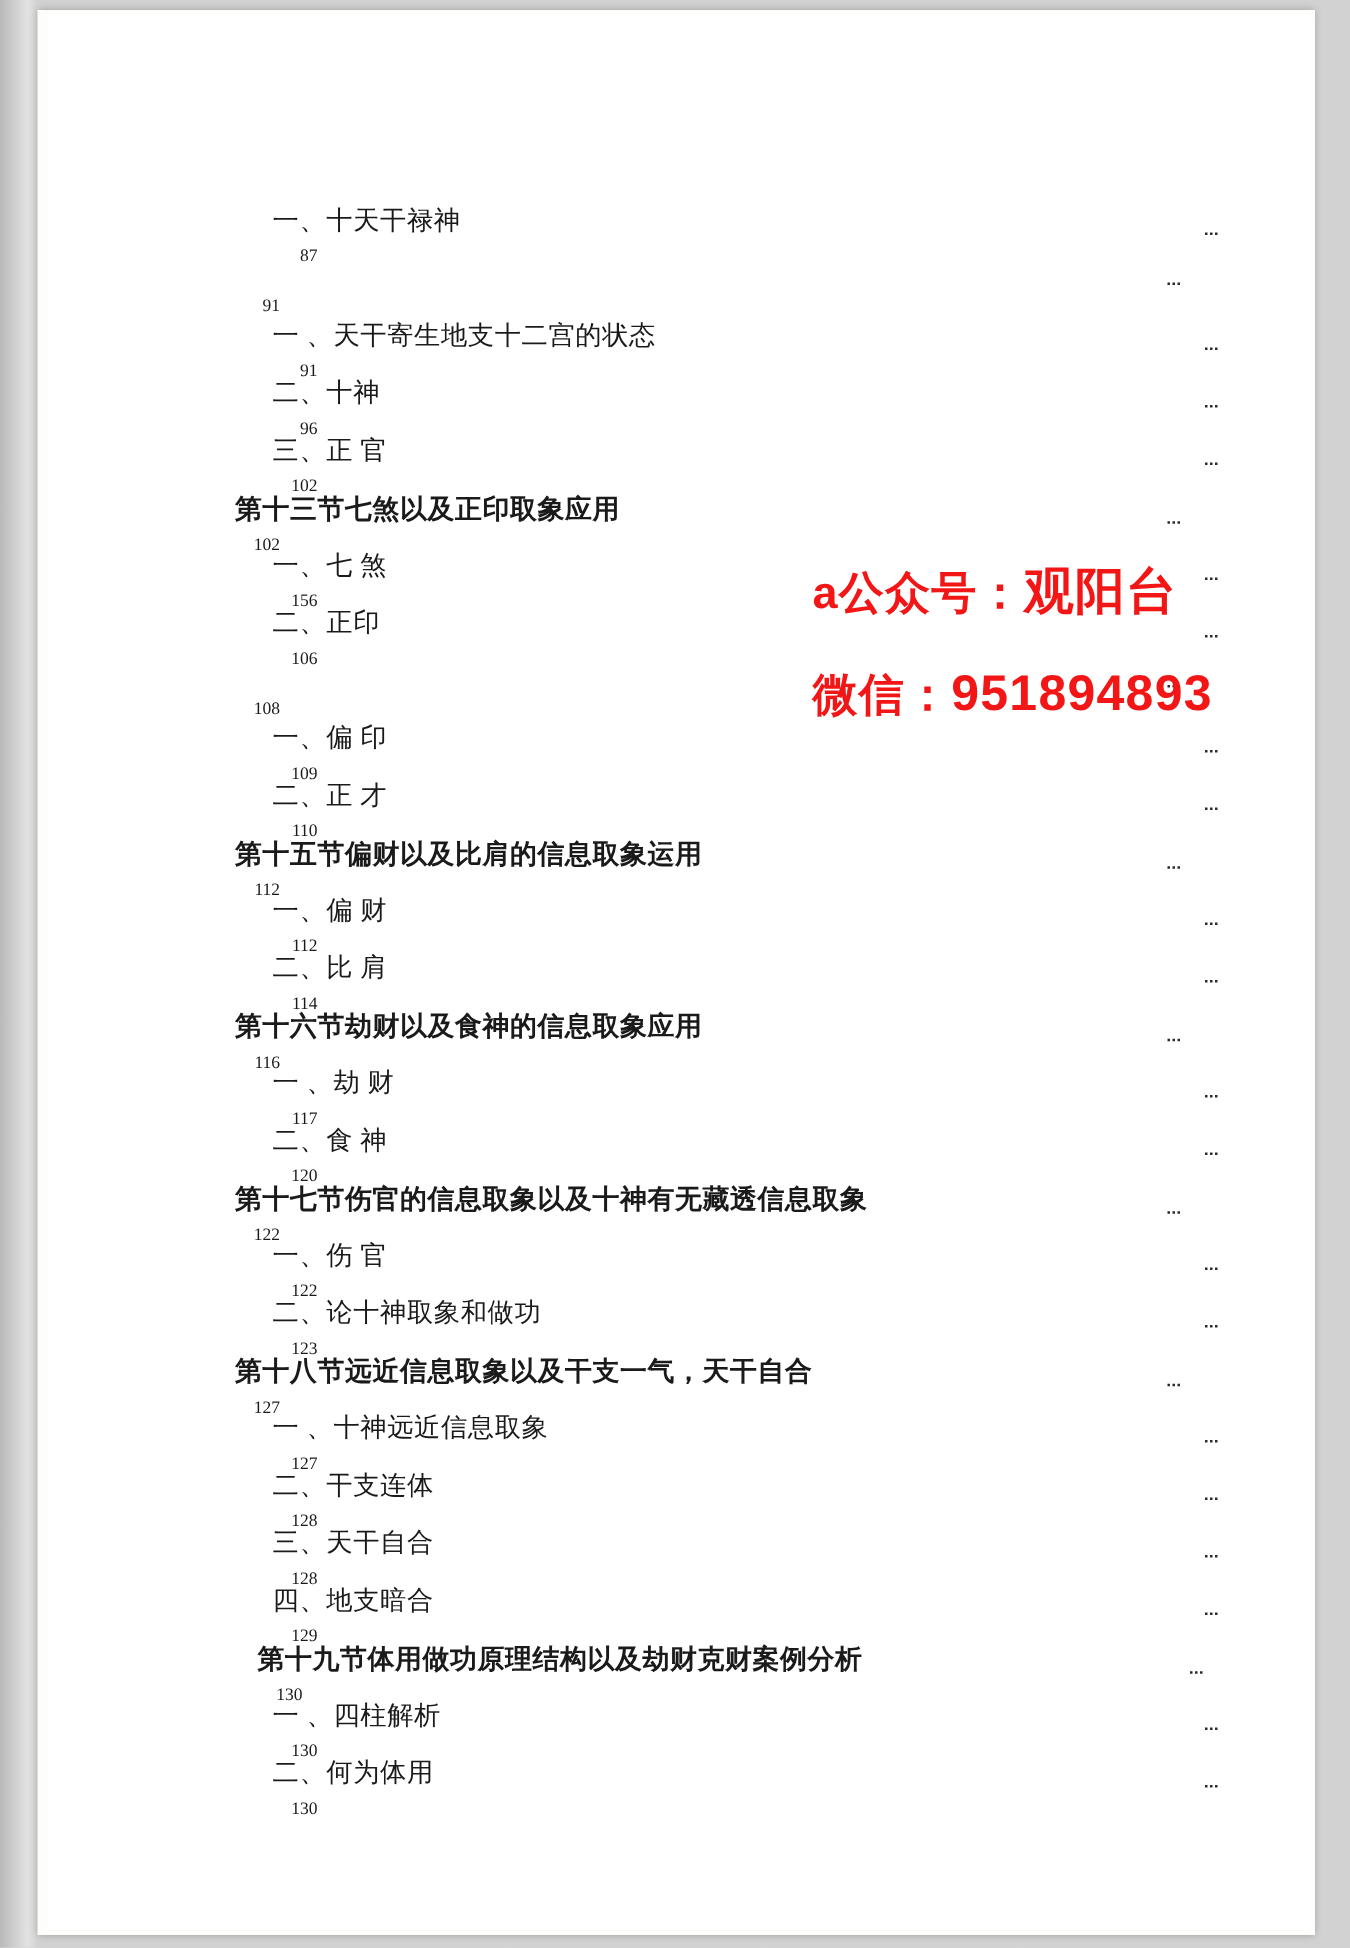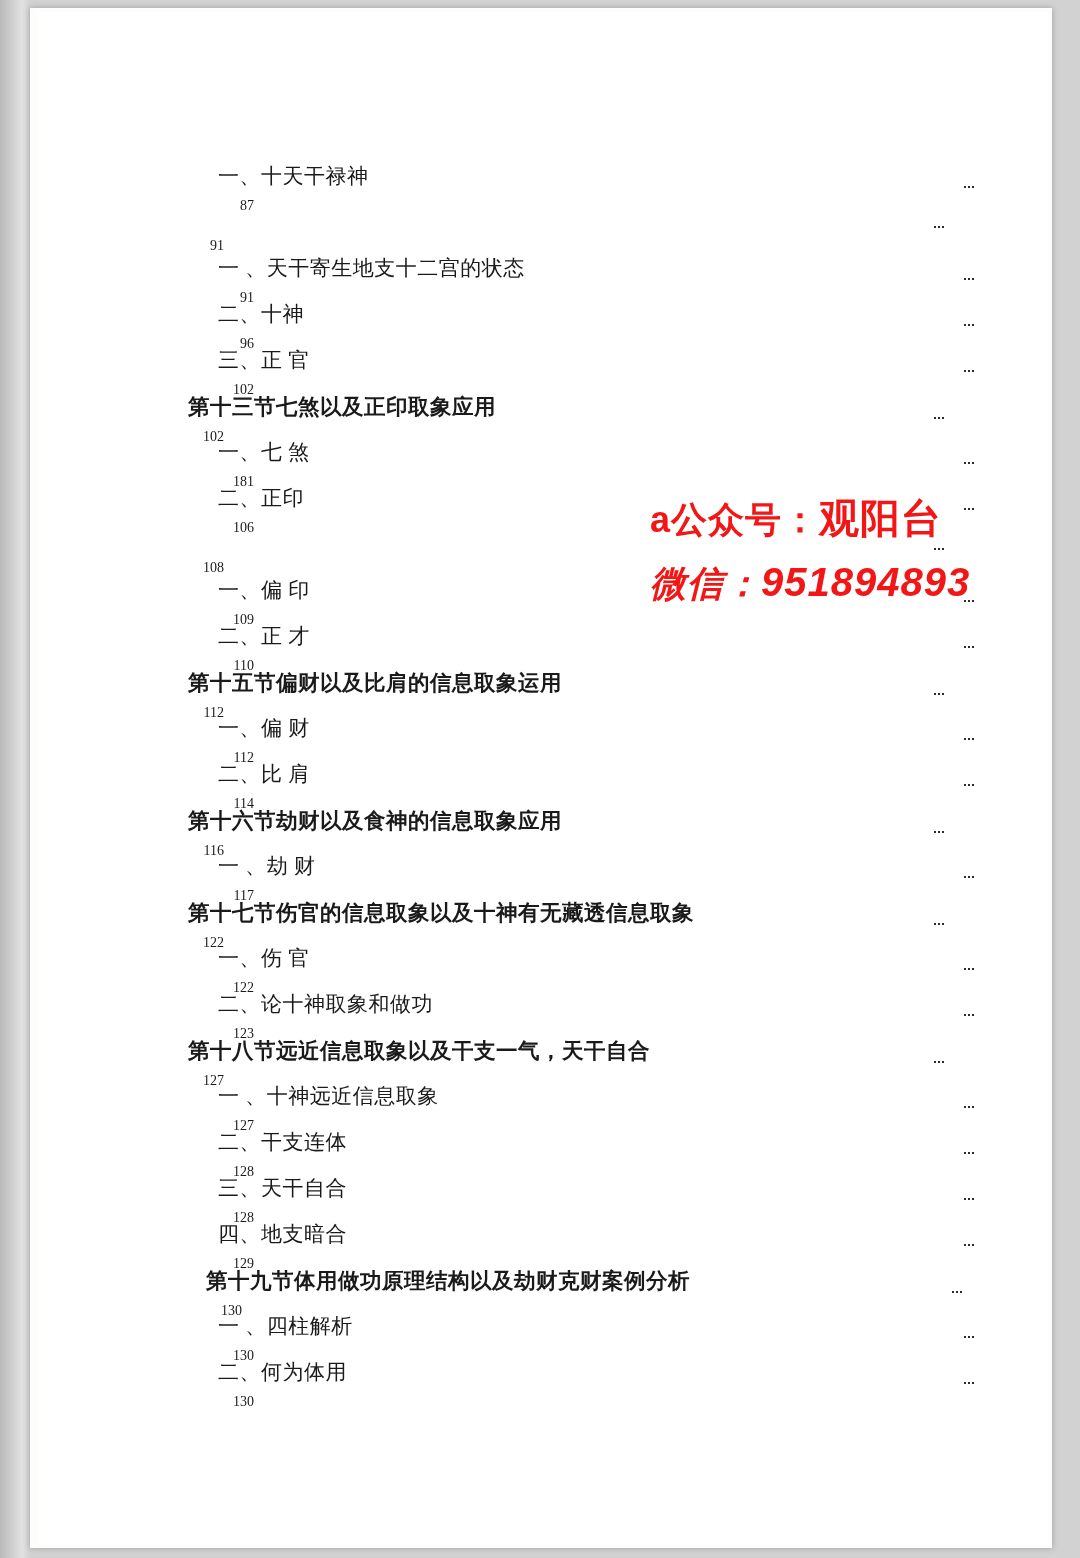--- a/index.html
+++ b/index.html
@@ -88,28 +88,26 @@
     color: #f21616;
     font-family: "Liberation Sans", sans-serif;
     font-weight: bold;
     white-space: nowrap;
   }
   .wm1 {
     left: 612px;
     top: 433px;
     font-size: 36px;
     letter-spacing: 1px;
-    margin-top: 46px;
   }
   .wm2 {
     left: 612px;
-    top: 548px;
+    top: 520px;
     font-size: 36px;
     letter-spacing: 1px;
-    font-style: italic;
   }
   .wm-big { font-size: 40px; }
 </style>
 </head>
 <body>
 
 <div class="page-frame">
   <div class="paper">
     <div class="paper-inner">
       <div class="toc" id="toc">
@@ -138,21 +136,21 @@
             <span class="toc-page">102</span>
           </div>
           <div class="toc-row level1">
             <span class="toc-title">第十三节七煞以及正印取象应用</span>
             <span class="dots"></span>
             <span class="toc-page">102</span>
           </div>
           <div class="toc-row level2">
             <span class="toc-title">一、七 煞</span>
             <span class="dots"></span>
-            <span class="toc-page">181</span>
+            <span class="toc-page">156</span>
           </div>
           <div class="toc-row level2">
             <span class="toc-title">二、正印</span>
             <span class="dots"></span>
             <span class="toc-page">106</span>
           </div>
           <div class="toc-row level1">
             <span class="dots"></span>
             <span class="toc-page">108</span>
           </div>
@@ -183,20 +181,25 @@
           </div>
           <div class="toc-row level1">
             <span class="toc-title">第十六节劫财以及食神的信息取象应用</span>
             <span class="dots"></span>
             <span class="toc-page">116</span>
           </div>
           <div class="toc-row level2">
             <span class="toc-title">一 、劫 财</span>
             <span class="dots"></span>
             <span class="toc-page">117</span>
+          </div>
+          <div class="toc-row level2">
+            <span class="toc-title">二、食 神</span>
+            <span class="dots"></span>
+            <span class="toc-page">120</span>
           </div>
           <div class="toc-row level1">
             <span class="toc-title">第十七节伤官的信息取象以及十神有无藏透信息取象</span>
             <span class="dots"></span>
             <span class="toc-page">122</span>
           </div>
           <div class="toc-row level2">
             <span class="toc-title">一、伤 官</span>
             <span class="dots"></span>
             <span class="toc-page">122</span>

